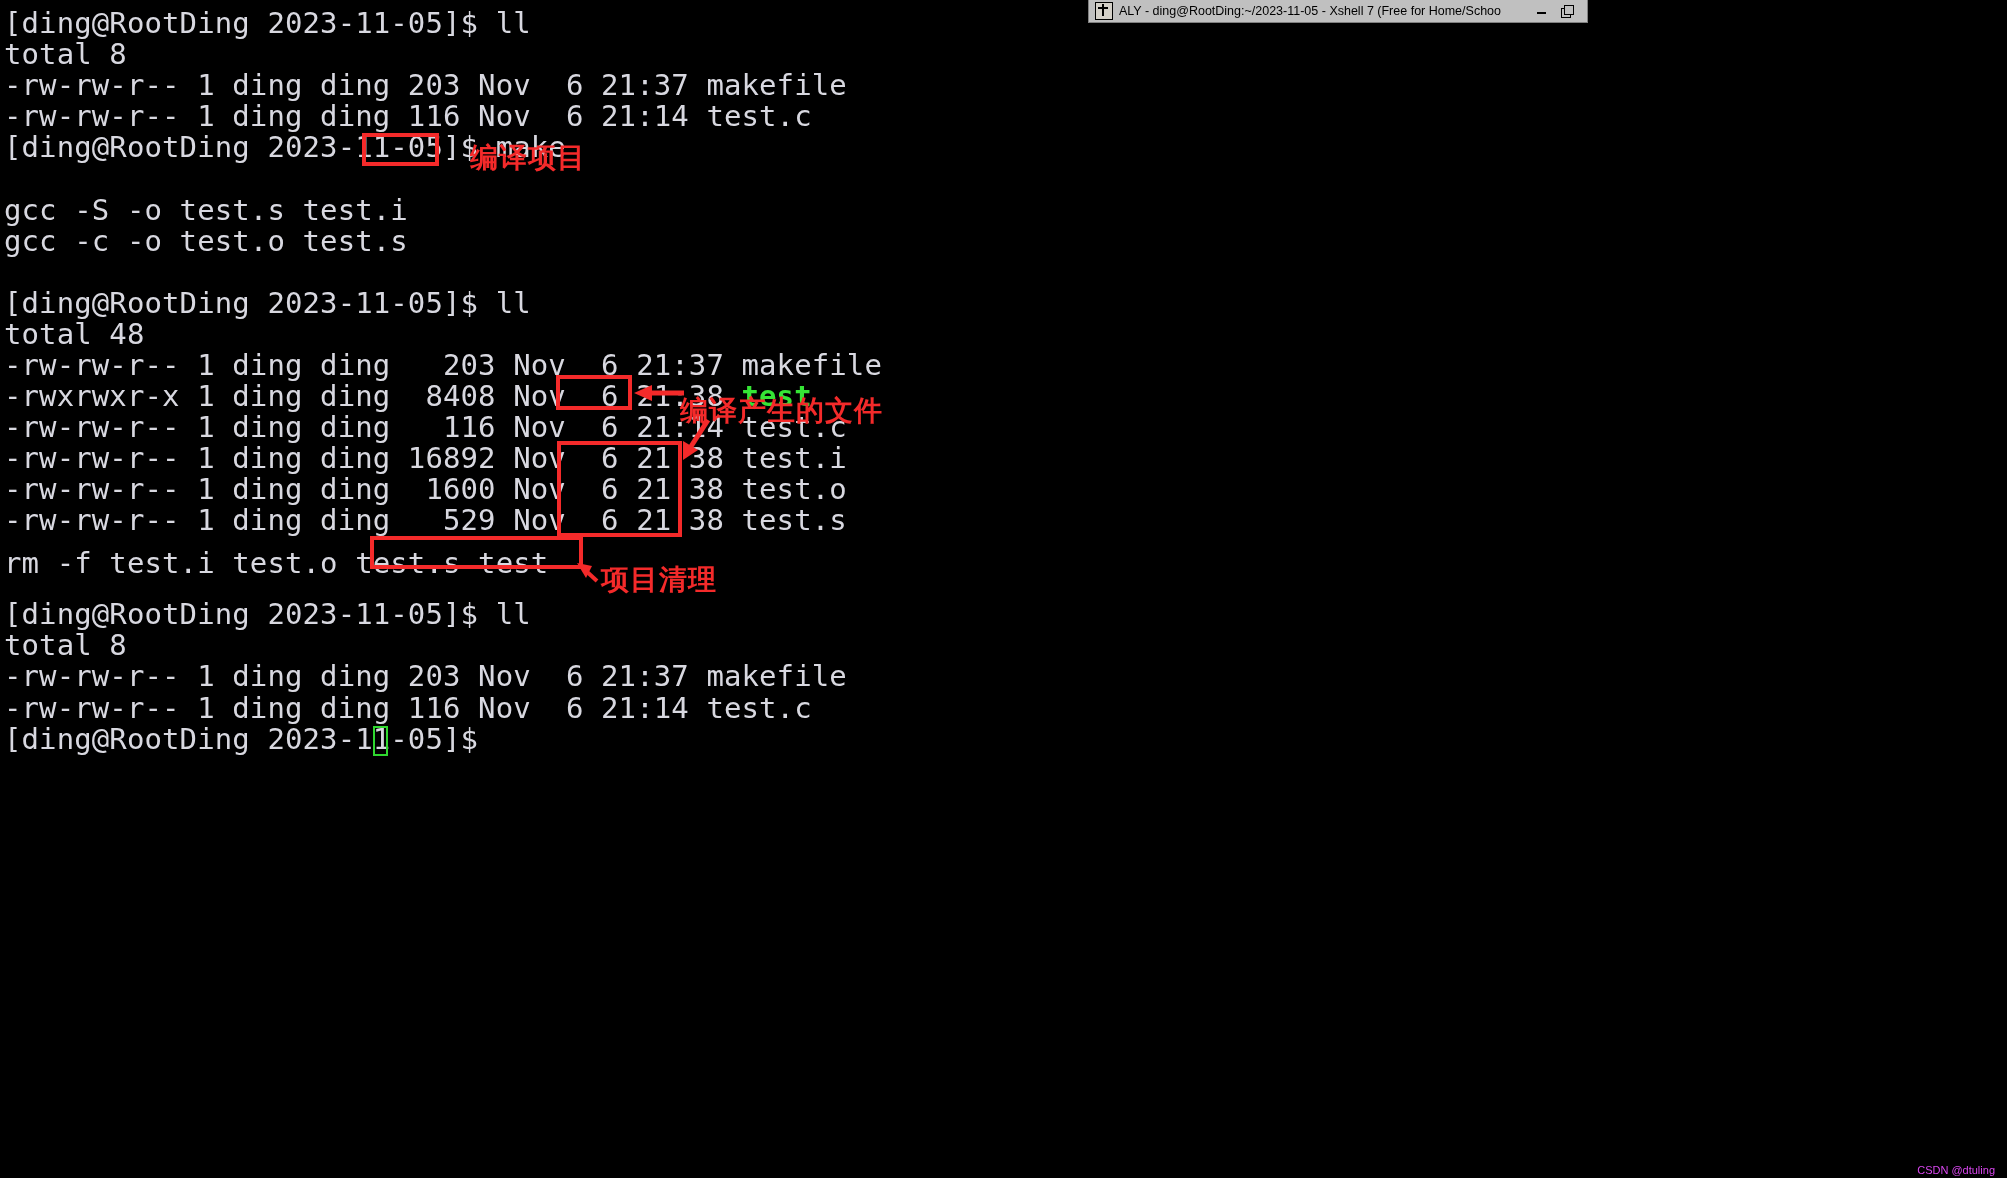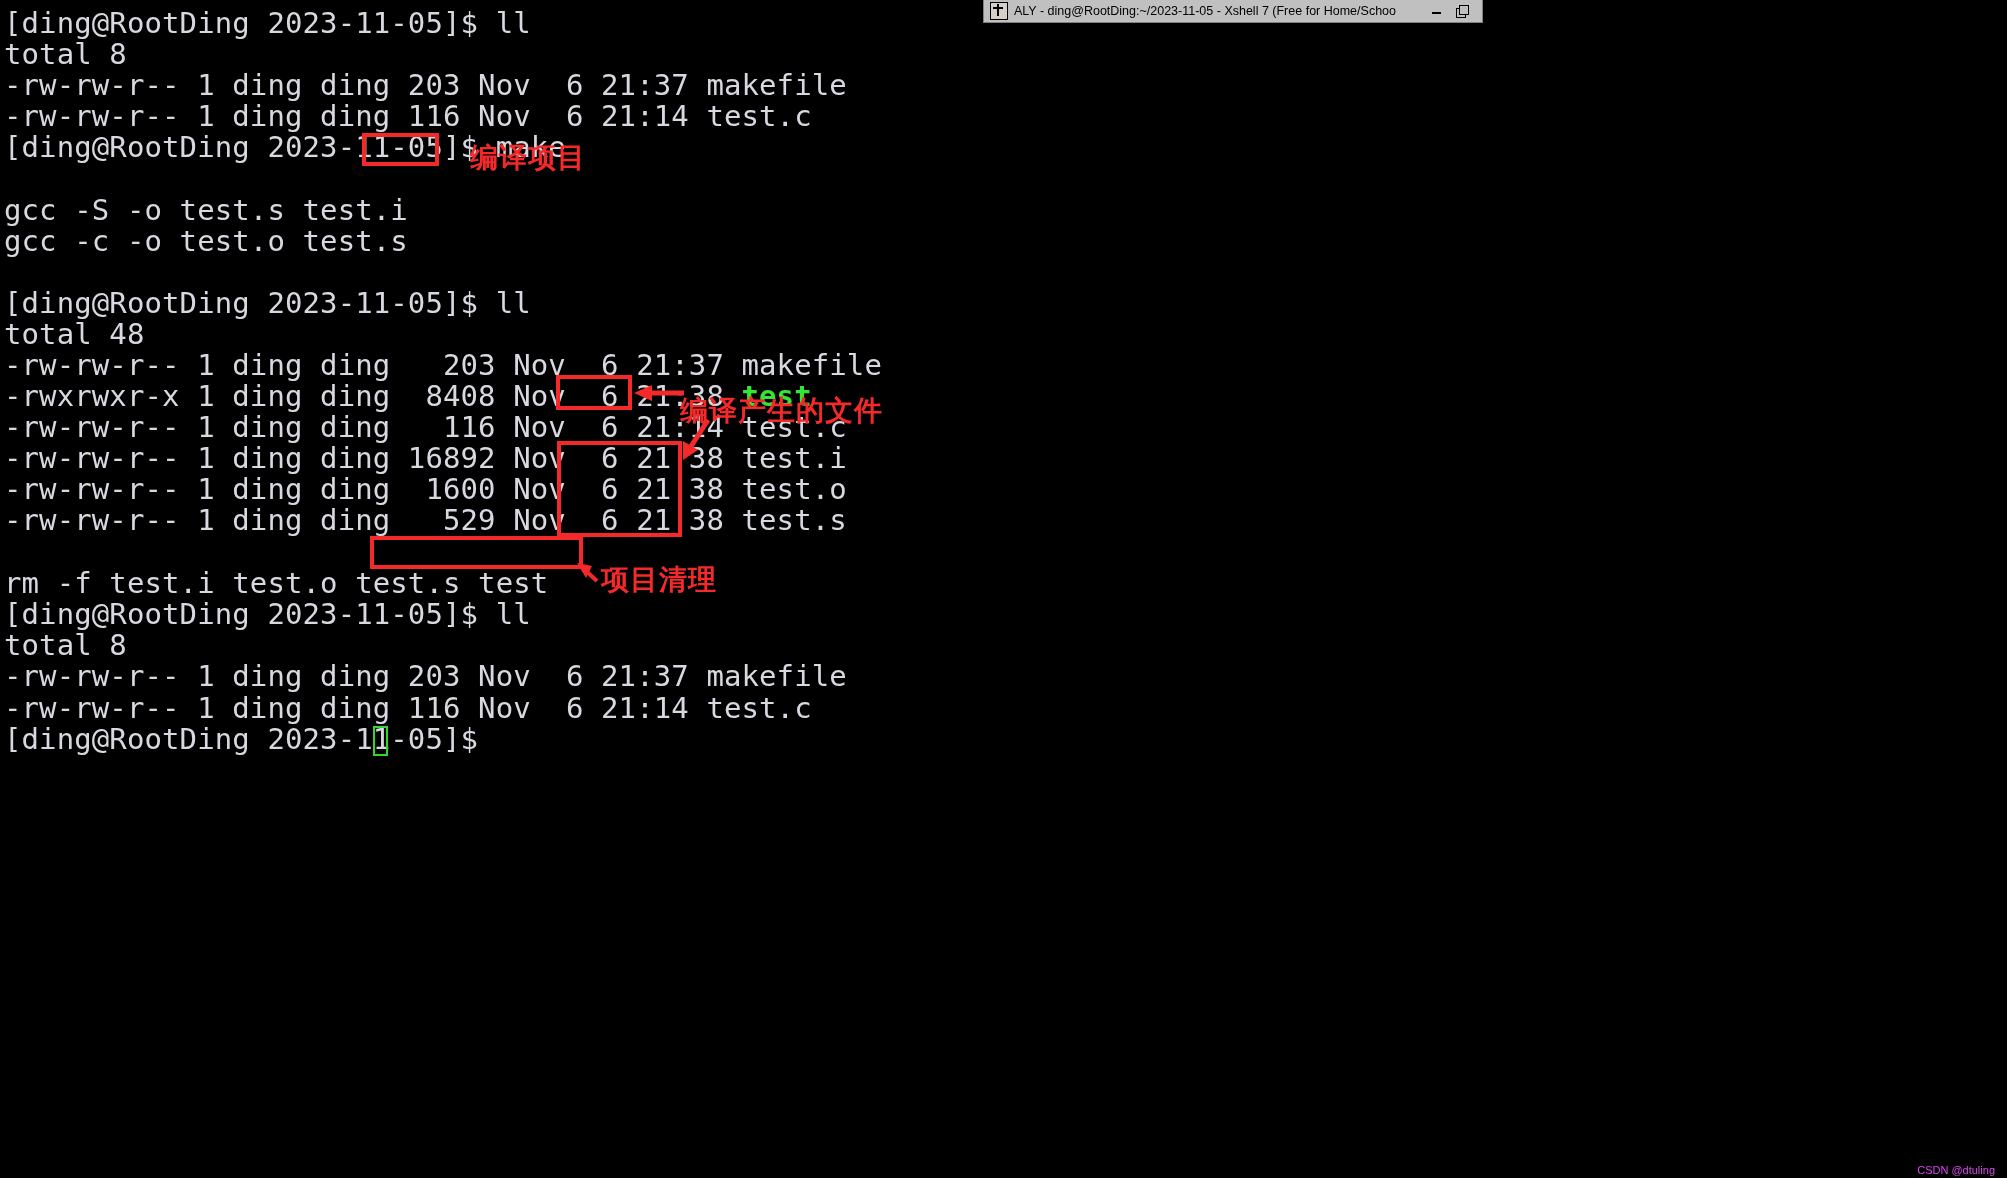--- a/index.html
+++ b/index.html
@@ -11,21 +11,21 @@
     width: 2007px;
     height: 1178px;
     position: relative;
     overflow: hidden;
     font-family: "DejaVu Sans Mono", "Liberation Mono", monospace;
   }
 
   
   #titlebar {
     position: absolute;
-    left: 983px;
+    left: 1088px;
     top: 0px;
     width: 500px;
     height: 23px;
     background: #c0c0c0;
     border: 1px solid #808080;
     border-top: none;
     box-sizing: border-box;
     display: flex;
     align-items: center;
     font-family: "Liberation Sans", sans-serif;
@@ -176,21 +176,21 @@
   <div class="term-line" style="top:288px">[ding@RootDing 2023-11-05]$ ll</div>
   <div class="term-line" style="top:319px">total 48</div>
   <div class="term-line" style="top:350px">-rw-rw-r-- 1 ding ding   203 Nov  6 21:37 makefile</div>
 
   <div class="term-line" style="top:381px"><span>-rwxrwxr-x 1 ding ding  8408 Nov  6 21:38 </span><span class="green">test</span></div>
 
   <div class="term-line" style="top:412px">-rw-rw-r-- 1 ding ding   116 Nov  6 21:14 test.c</div>
   <div class="term-line" style="top:443px">-rw-rw-r-- 1 ding ding 16892 Nov  6 21:38 test.i</div>
   <div class="term-line" style="top:474px">-rw-rw-r-- 1 ding ding  1600 Nov  6 21:38 test.o</div>
   <div class="term-line" style="top:505px">-rw-rw-r-- 1 ding ding   529 Nov  6 21:38 test.s</div>
-  <div class="term-line" style="top:568px">rm -f test.i test.o test.s test</div>
+  <div class="term-line" style="top:548px">rm -f test.i test.o test.s test</div>
   <div class="term-line" style="top:599px">[ding@RootDing 2023-11-05]$ ll</div>
   <div class="term-line" style="top:630px">total 8</div>
   <div class="term-line" style="top:661px">-rw-rw-r-- 1 ding ding 203 Nov  6 21:37 makefile</div>
   <div class="term-line" style="top:693px">-rw-rw-r-- 1 ding ding 116 Nov  6 21:14 test.c</div>
   <div class="term-line" style="top:724px">[ding@RootDing 2023-11-05]$ </div>
 
   <div id="cursor" style="left:373px; top:726px"></div>
 </div>
 
 <div id="overlay">

